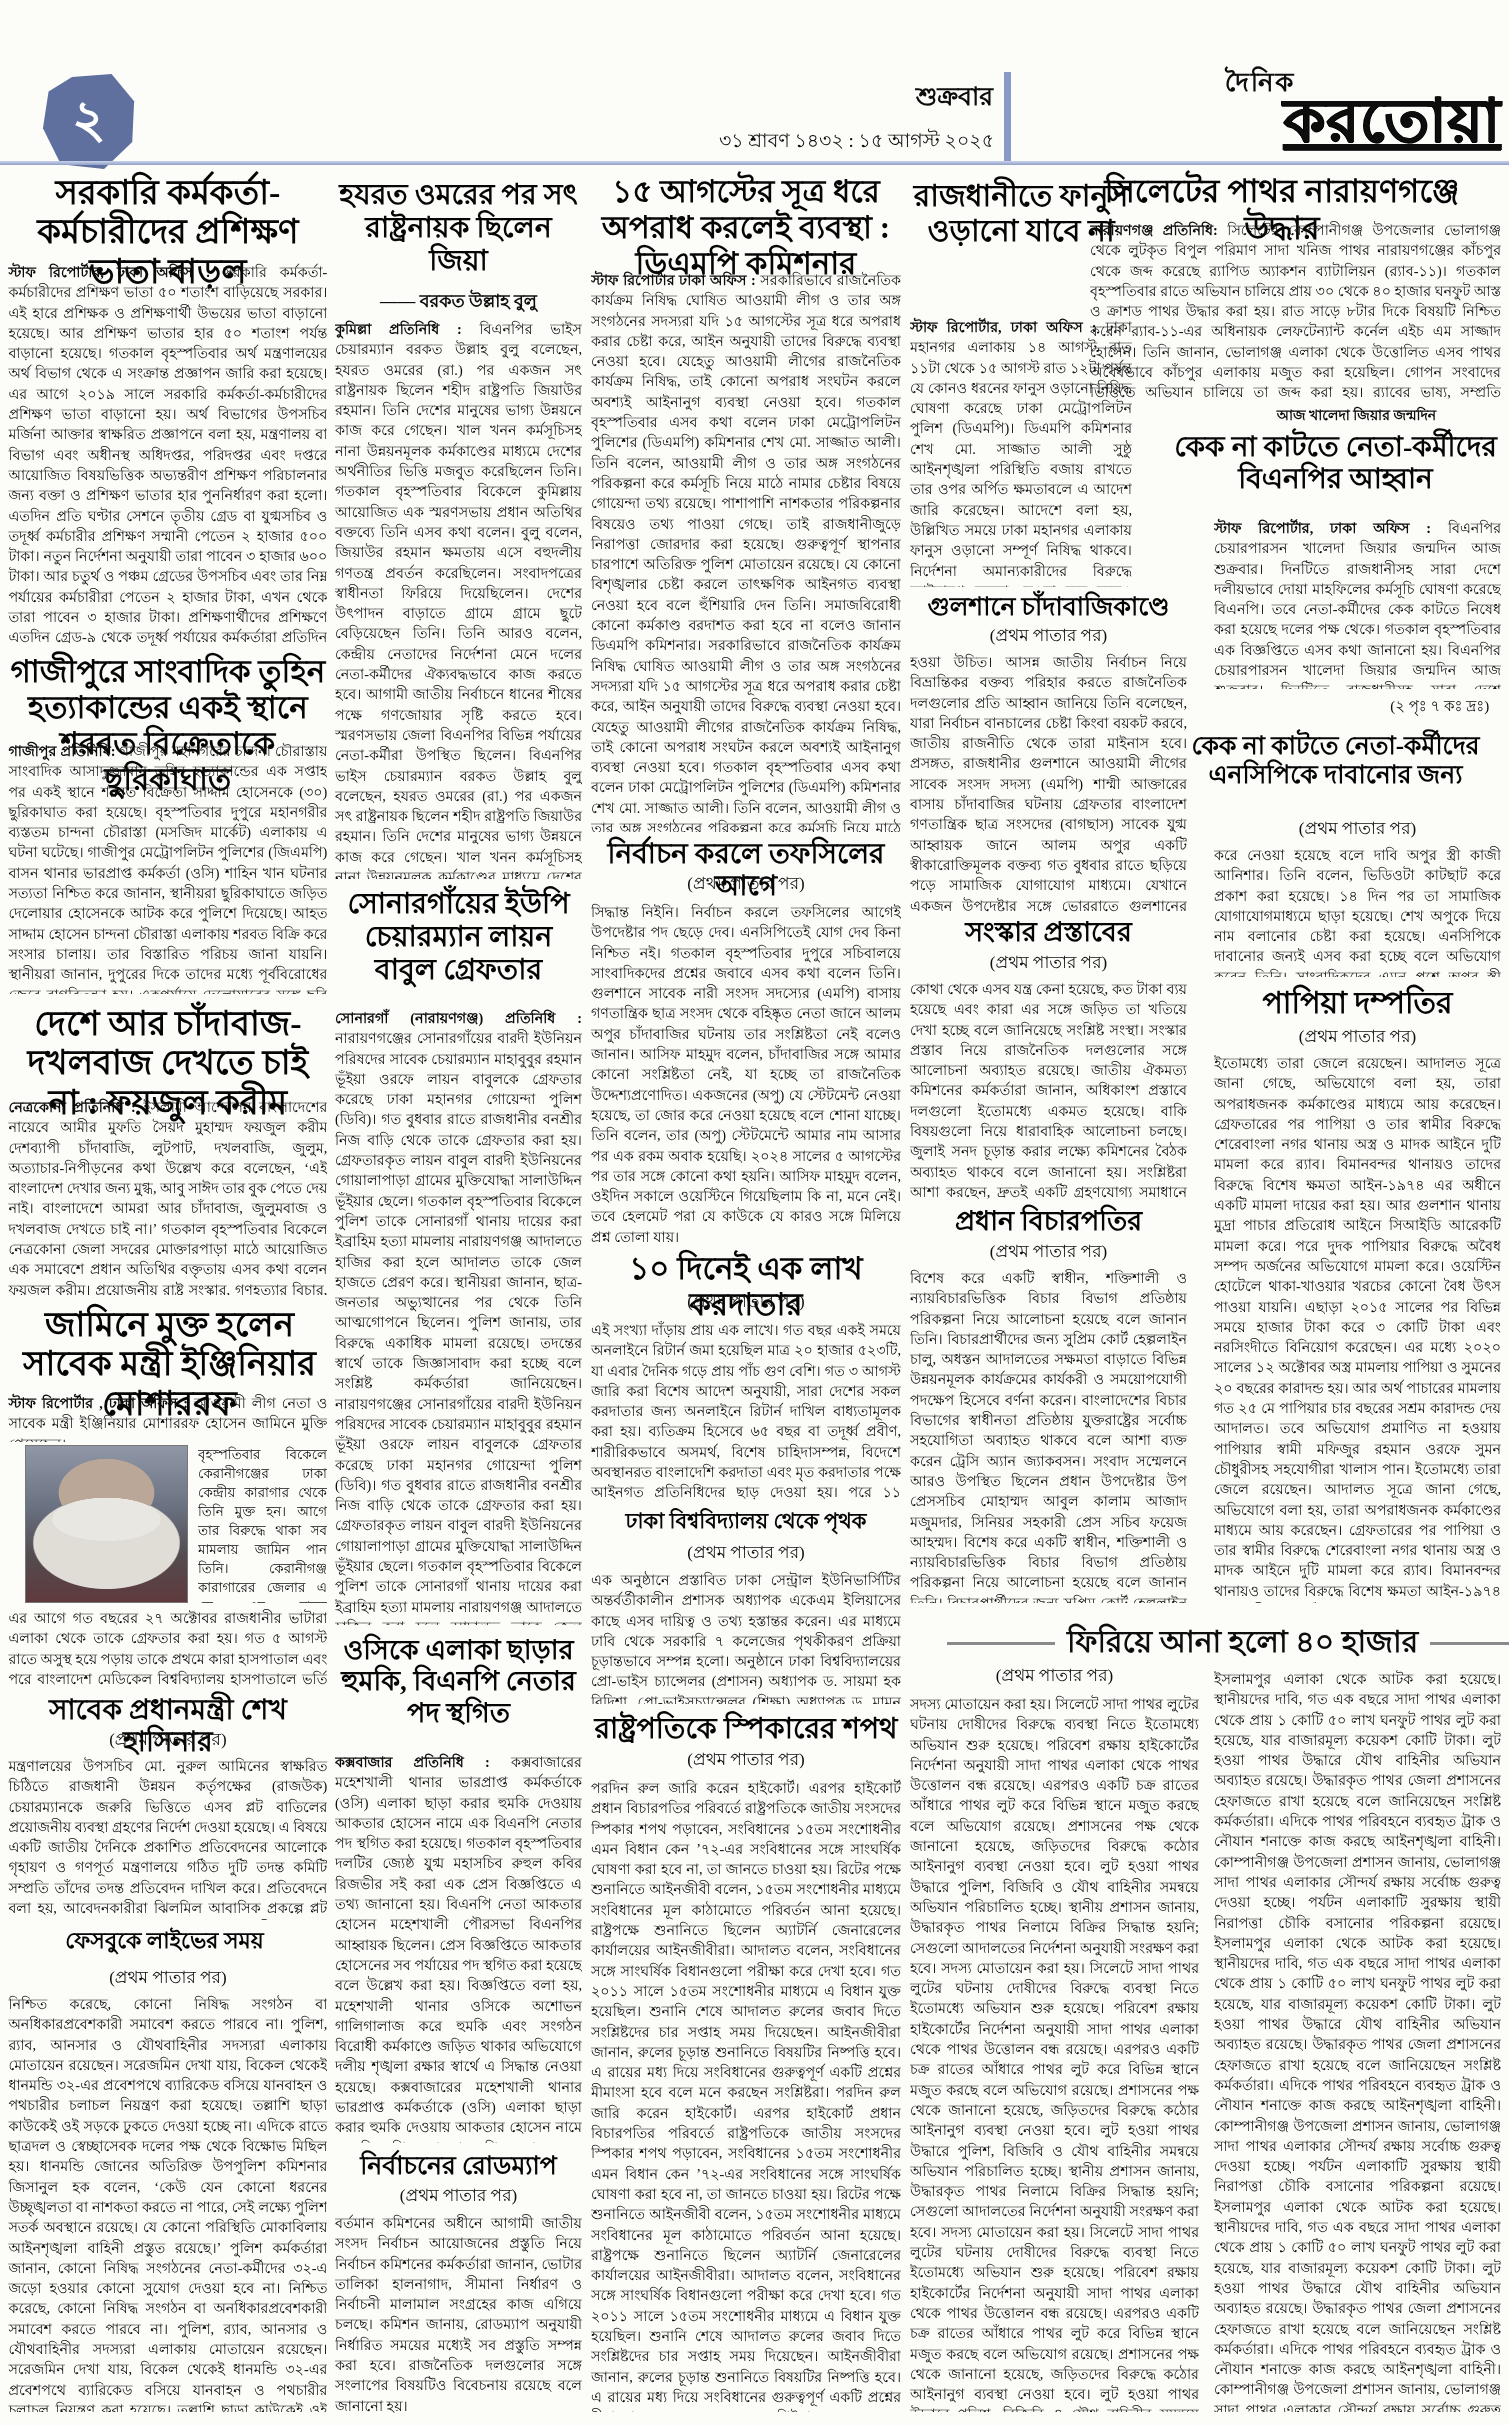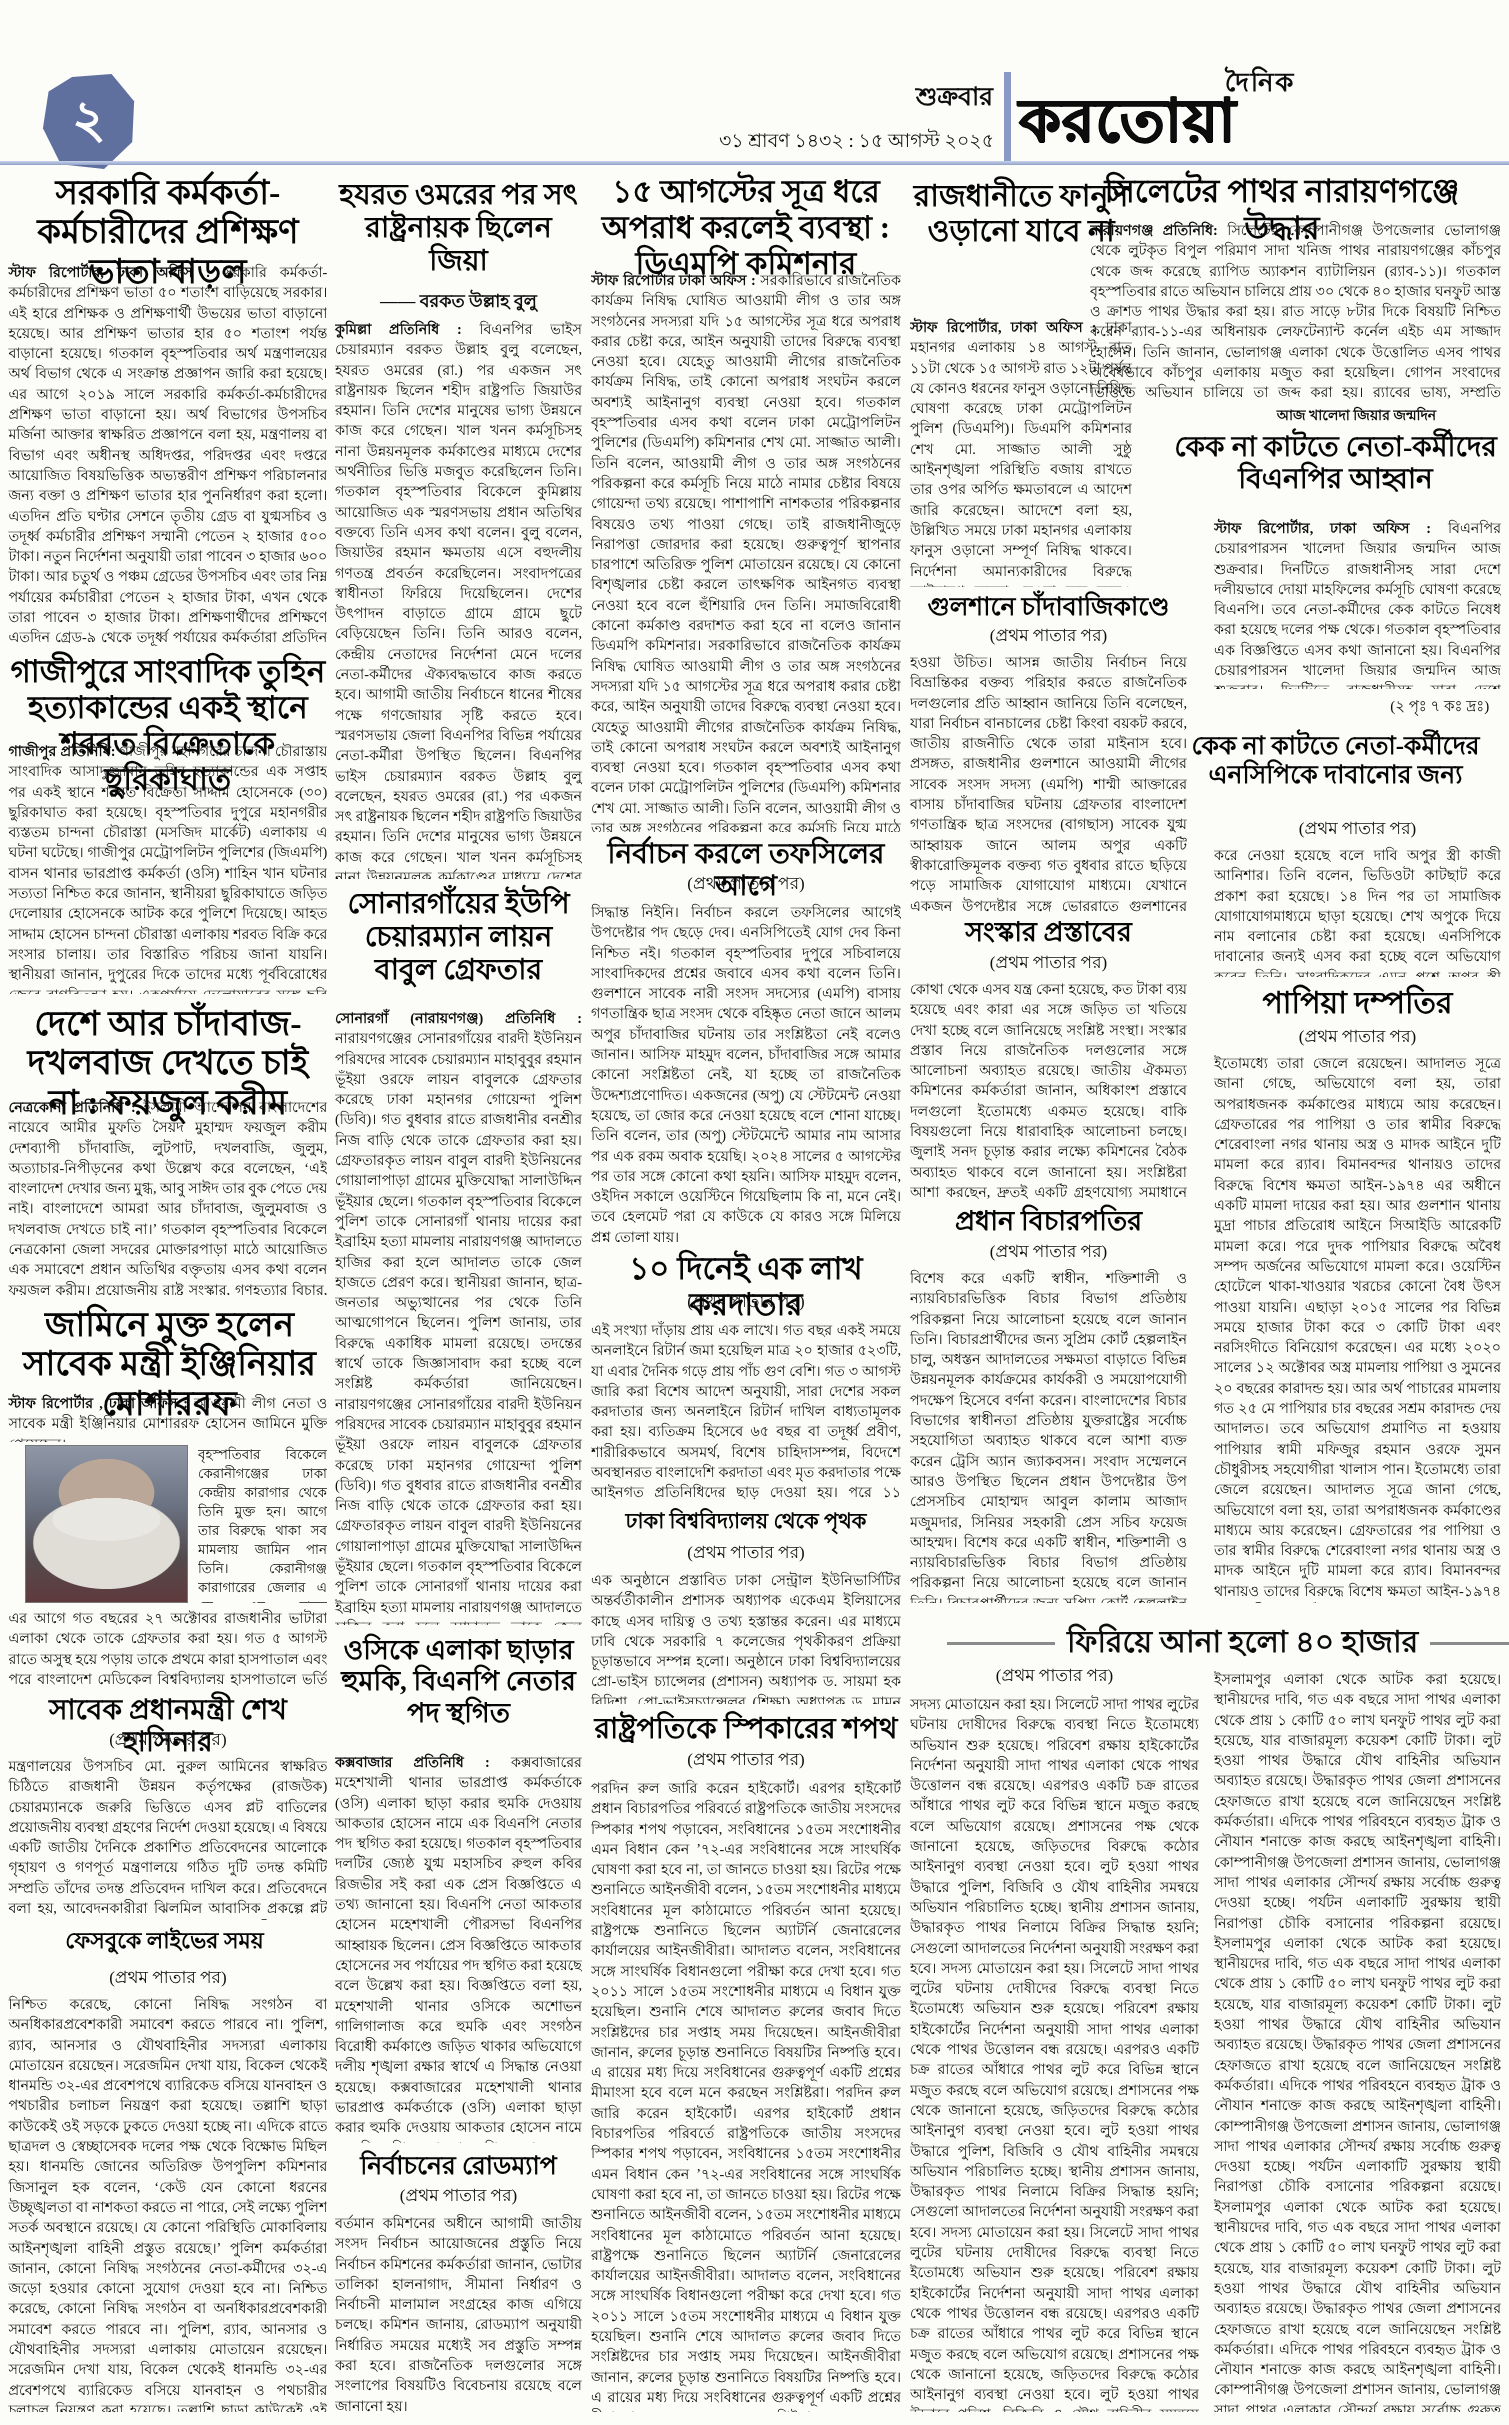--- a/index.html
+++ b/index.html
@@ -23,22 +23,22 @@
   
   .page-badge{
     width:94px;height:97px;background:#5f6f9e;color:#fff;
     display:flex;align-items:center;justify-content:center;
     clip-path:polygon(32% 3%,74% 0%,98% 28%,96% 70%,66% 98%,20% 93%,1% 56%,7% 18%);
     font-weight:700;font-size:52px;
   }
   .top-rule{height:4.2px;background:linear-gradient(180deg,#c9d2e8 0%,#8fa0c8 100%)}
   .vbar{width:6.7px;background:#8a9ac6}
   .masthead-top{font-weight:900;font-size:26px;letter-spacing:1.7px;text-align:center}
-  .masthead-main{font-weight:900;font-size:60px;line-height:1;letter-spacing:0.8px;text-align:left;
-    text-shadow:0.8px 0 #000, -0.8px 0 #000, 0 0.8px #000;}
+  .masthead-main{font-weight:900;font-size:60px;line-height:1;letter-spacing:0.8px;text-align:right;
+    text-shadow:0.8px 0 #000, -0.8px 0 #000, 0 0.8px #000;text-decoration:underline;}
   .weekday{font-weight:700;font-size:25px;text-align:right}
   .dateline-top{font-size:19px;text-align:right}
   
   .photo{
     background:
       radial-gradient(ellipse 34% 14% at 50% 47%, #efece4 98%, rgba(0,0,0,0) 100%),
       radial-gradient(ellipse 30% 22% at 50% 30%, #c7a78d 98%, rgba(0,0,0,0) 100%),
       radial-gradient(ellipse 46% 30% at 50% 62%, #e6e2d8 98%, rgba(0,0,0,0) 100%),
       linear-gradient(180deg,#8d99b3 0%,#66728c 38%,#54484e 70%,#6e3136 100%);
     filter:saturate(.65) contrast(.95);

